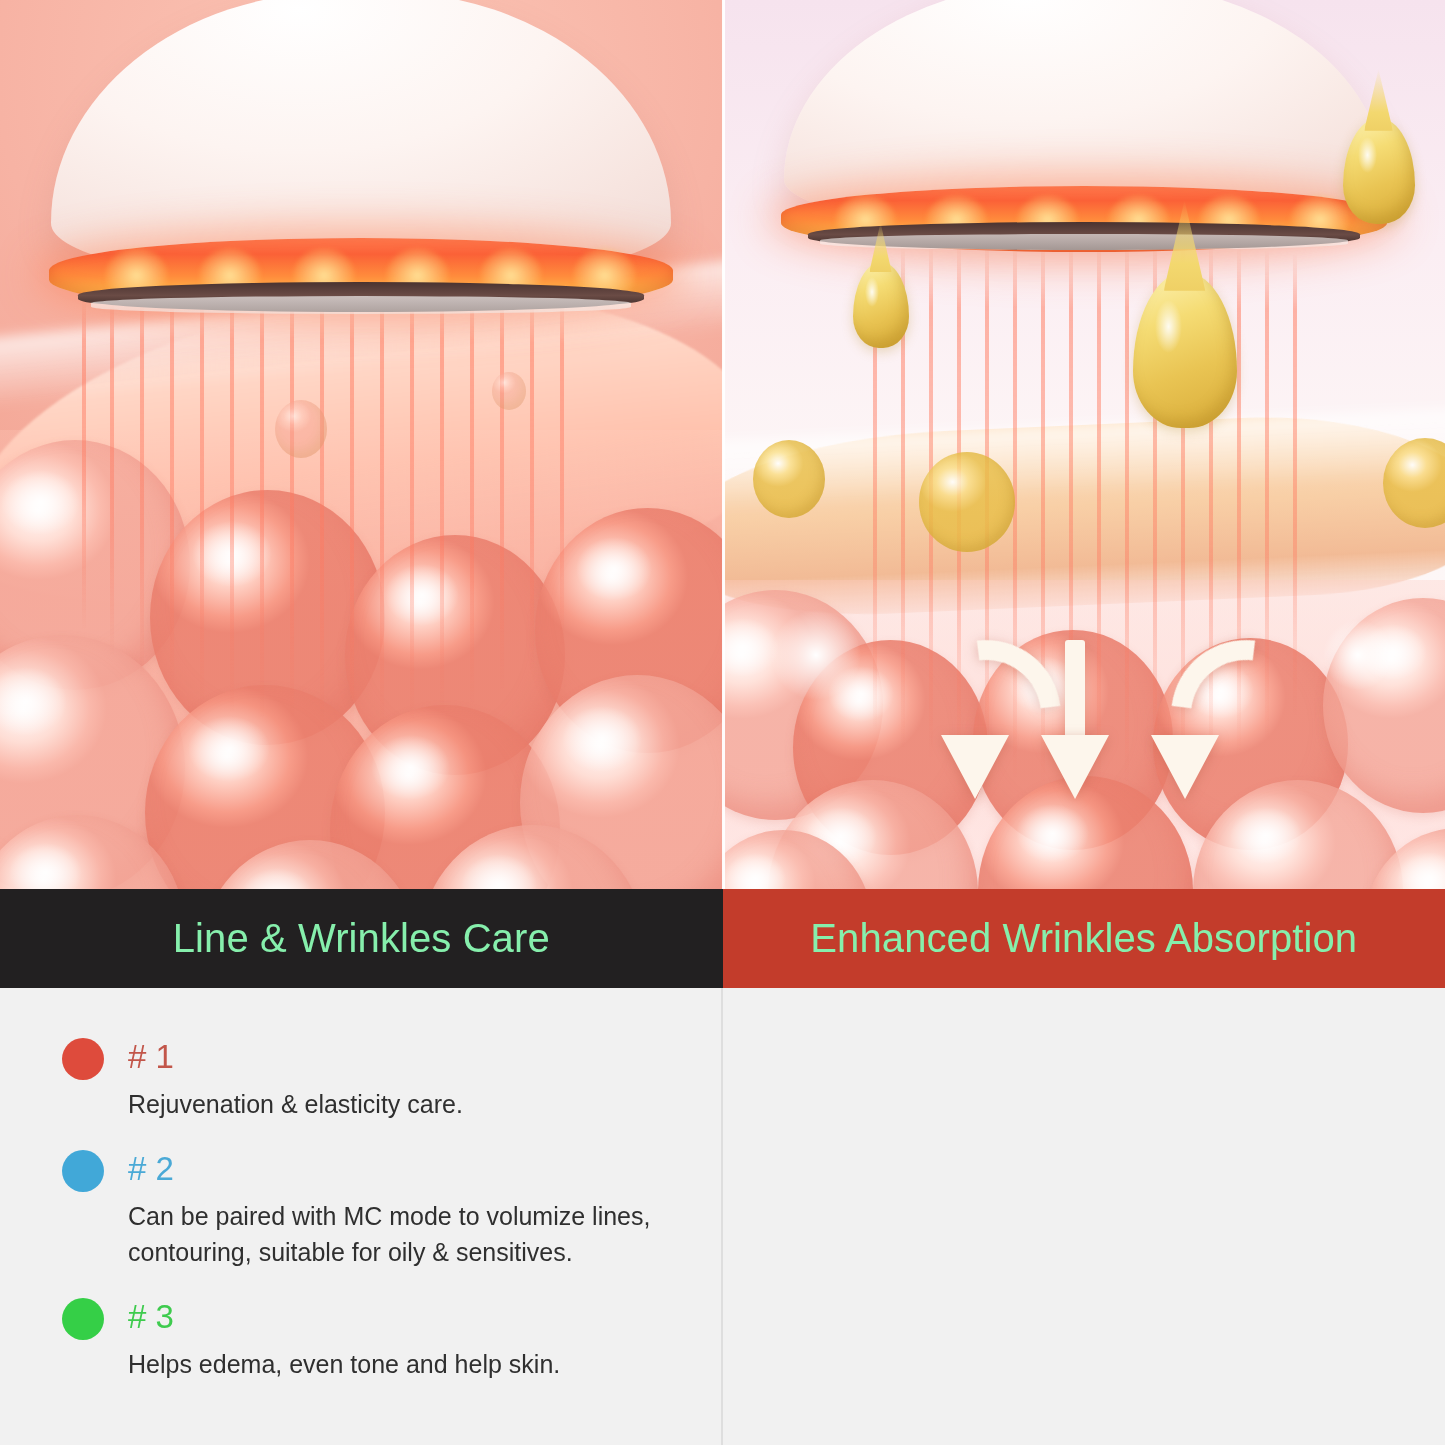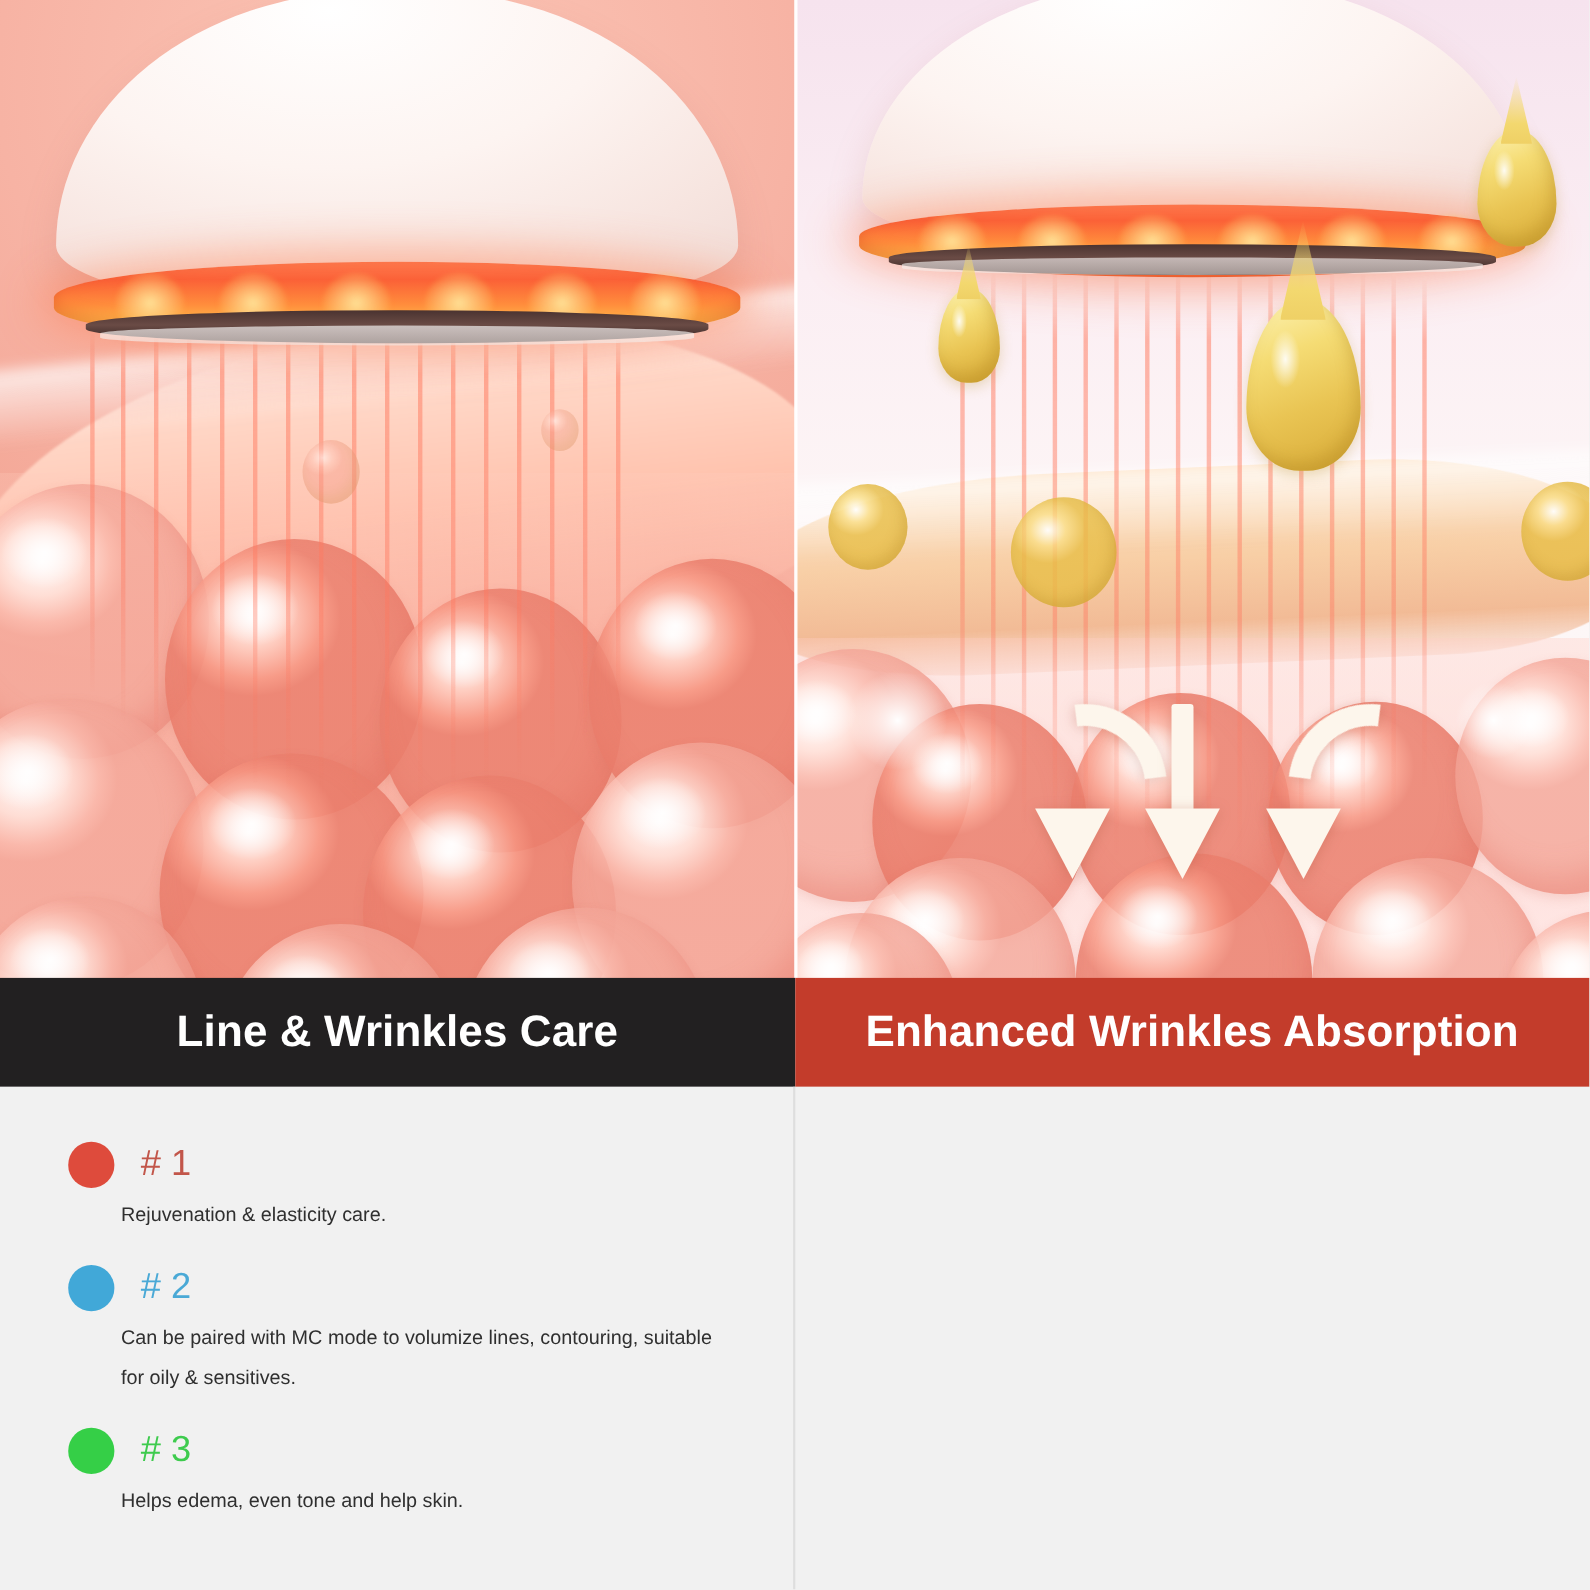--- a/index.html
+++ b/index.html
@@ -103,33 +103,33 @@
     border-right-color:transparent;border-bottom-color:transparent;border-left-color:transparent;
     filter:drop-shadow(0 2px 6px rgba(180,90,70,.3));}
   .sparkle{position:absolute;border-radius:50%;
     background:radial-gradient(closest-side,rgba(255,255,255,1),rgba(255,255,255,0));}
 
   
   .banners{position:absolute;left:0;top:889px;width:1445px;height:99px;display:flex;}
   .banner{width:722.5px;height:99px;display:flex;align-items:center;justify-content:center;}
   .banner.dark{background:#222021;}
   .banner.red{background:#c33c2b;}
-  .banner-text{color:#ffffff;font-size:40px;font-weight:bold;letter-spacing:.1px;
+  .banner-text{color:#86efac;font-size:40px;font-weight:normal;letter-spacing:.1px;
     font-family:"Liberation Sans", sans-serif;white-space:nowrap;}
 
   
   .bottom{position:absolute;left:0;top:988px;width:1445px;height:457px;display:flex;background:#f1f1f1;}
   .col{width:722.5px;height:457px;position:relative;}
   .col-divider{position:absolute;left:721px;top:988px;width:2px;height:457px;background:#dedede;}
 
   .feature-list{position:absolute;left:62px;top:46px;right:30px;}
   .feature{position:relative;margin-bottom:24px;}
   .dot{position:absolute;left:0;top:4px;width:42px;height:42px;border-radius:50%;}
   .f-num{margin-left:66px;font-size:33px;font-weight:300;line-height:46px;}
-  .f-desc{margin-left:48px;margin-top:6px;font-size:18px;line-height:36px;color:#2f2f2f;font-weight:300;max-width:560px;}
+  .f-desc{margin-left:66px;margin-top:6px;font-size:25px;line-height:36px;color:#2f2f2f;font-weight:300;max-width:560px;}
 
   .para{position:absolute;left:48px;right:48px;top:40px;text-align:center;
     font-size:33px;line-height:53px;color:#2d2d2d;font-weight:300;}
 </style>
 </head>
 <body>
 
 <div class="sheet">
 
   <div class="hero">

